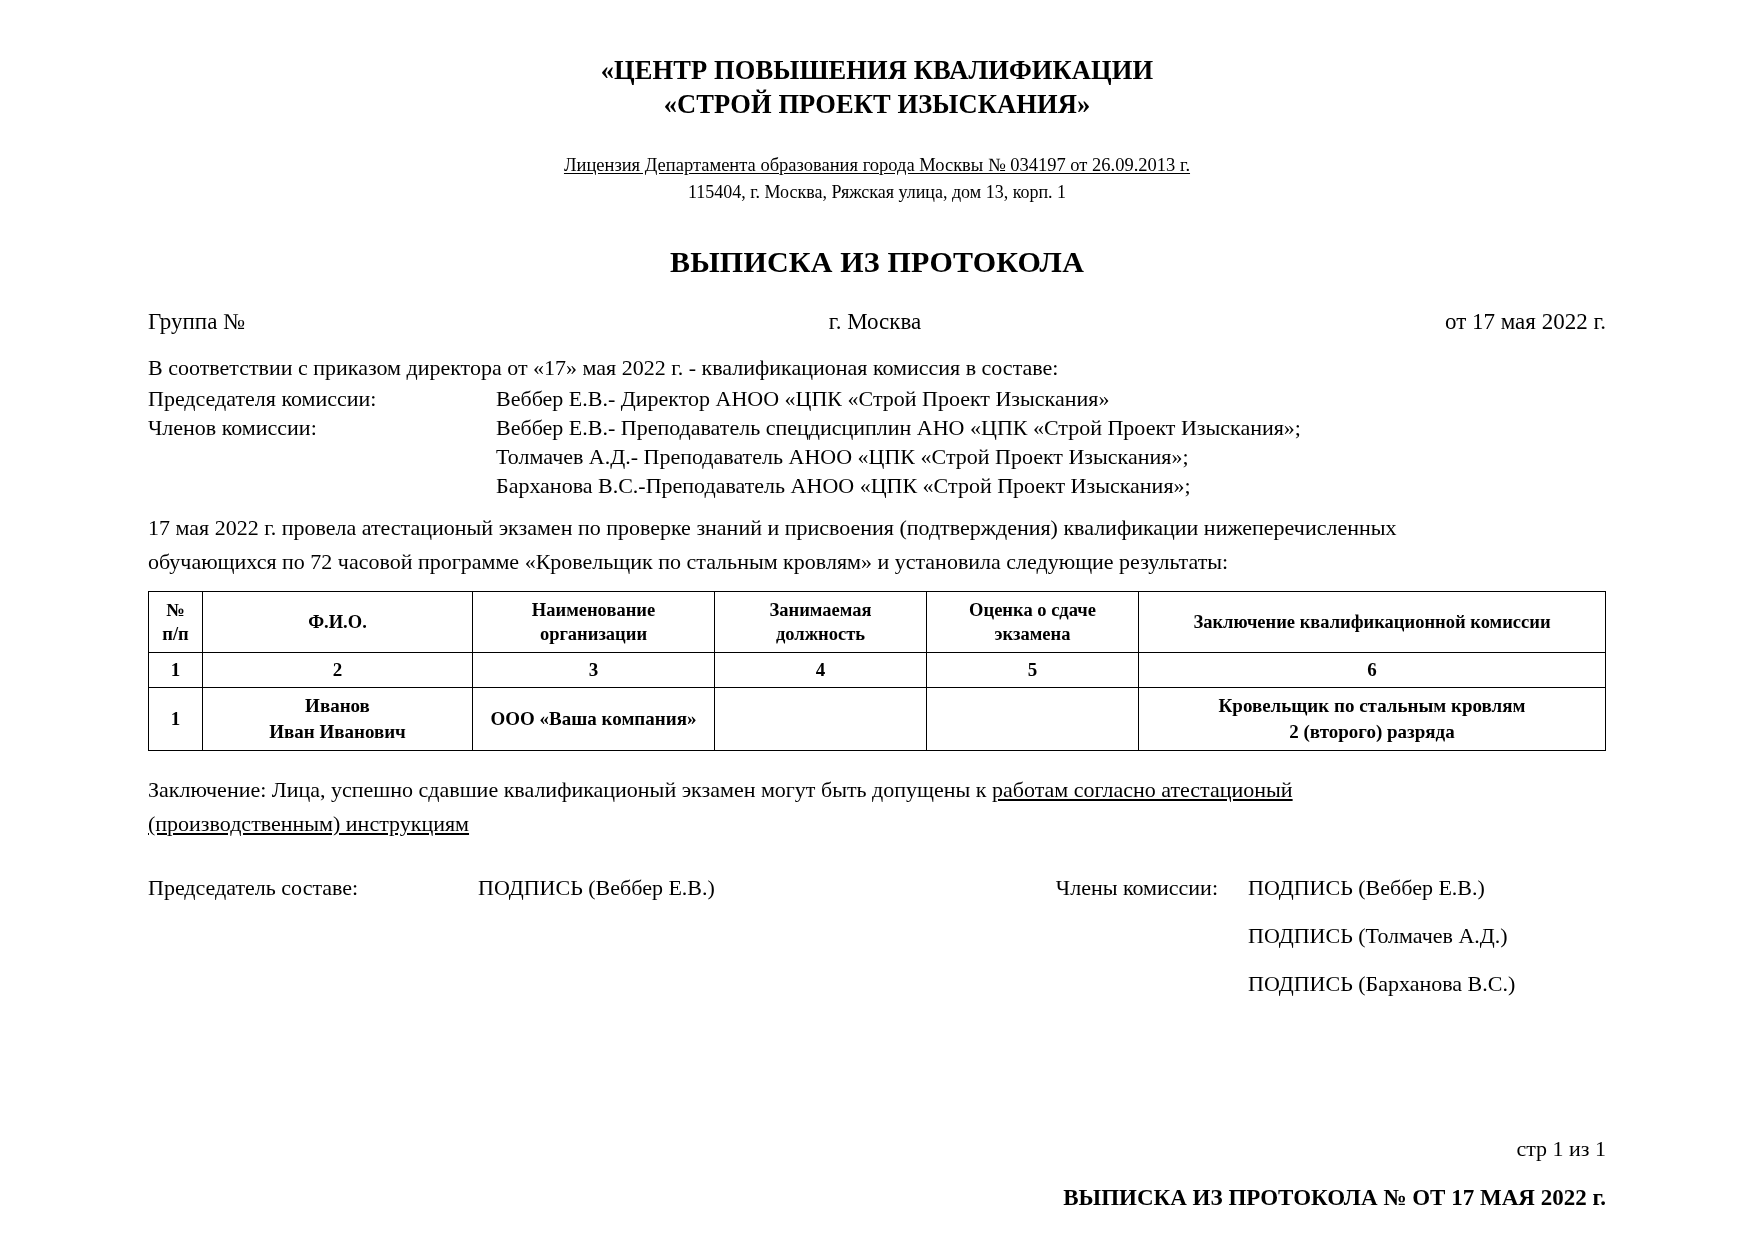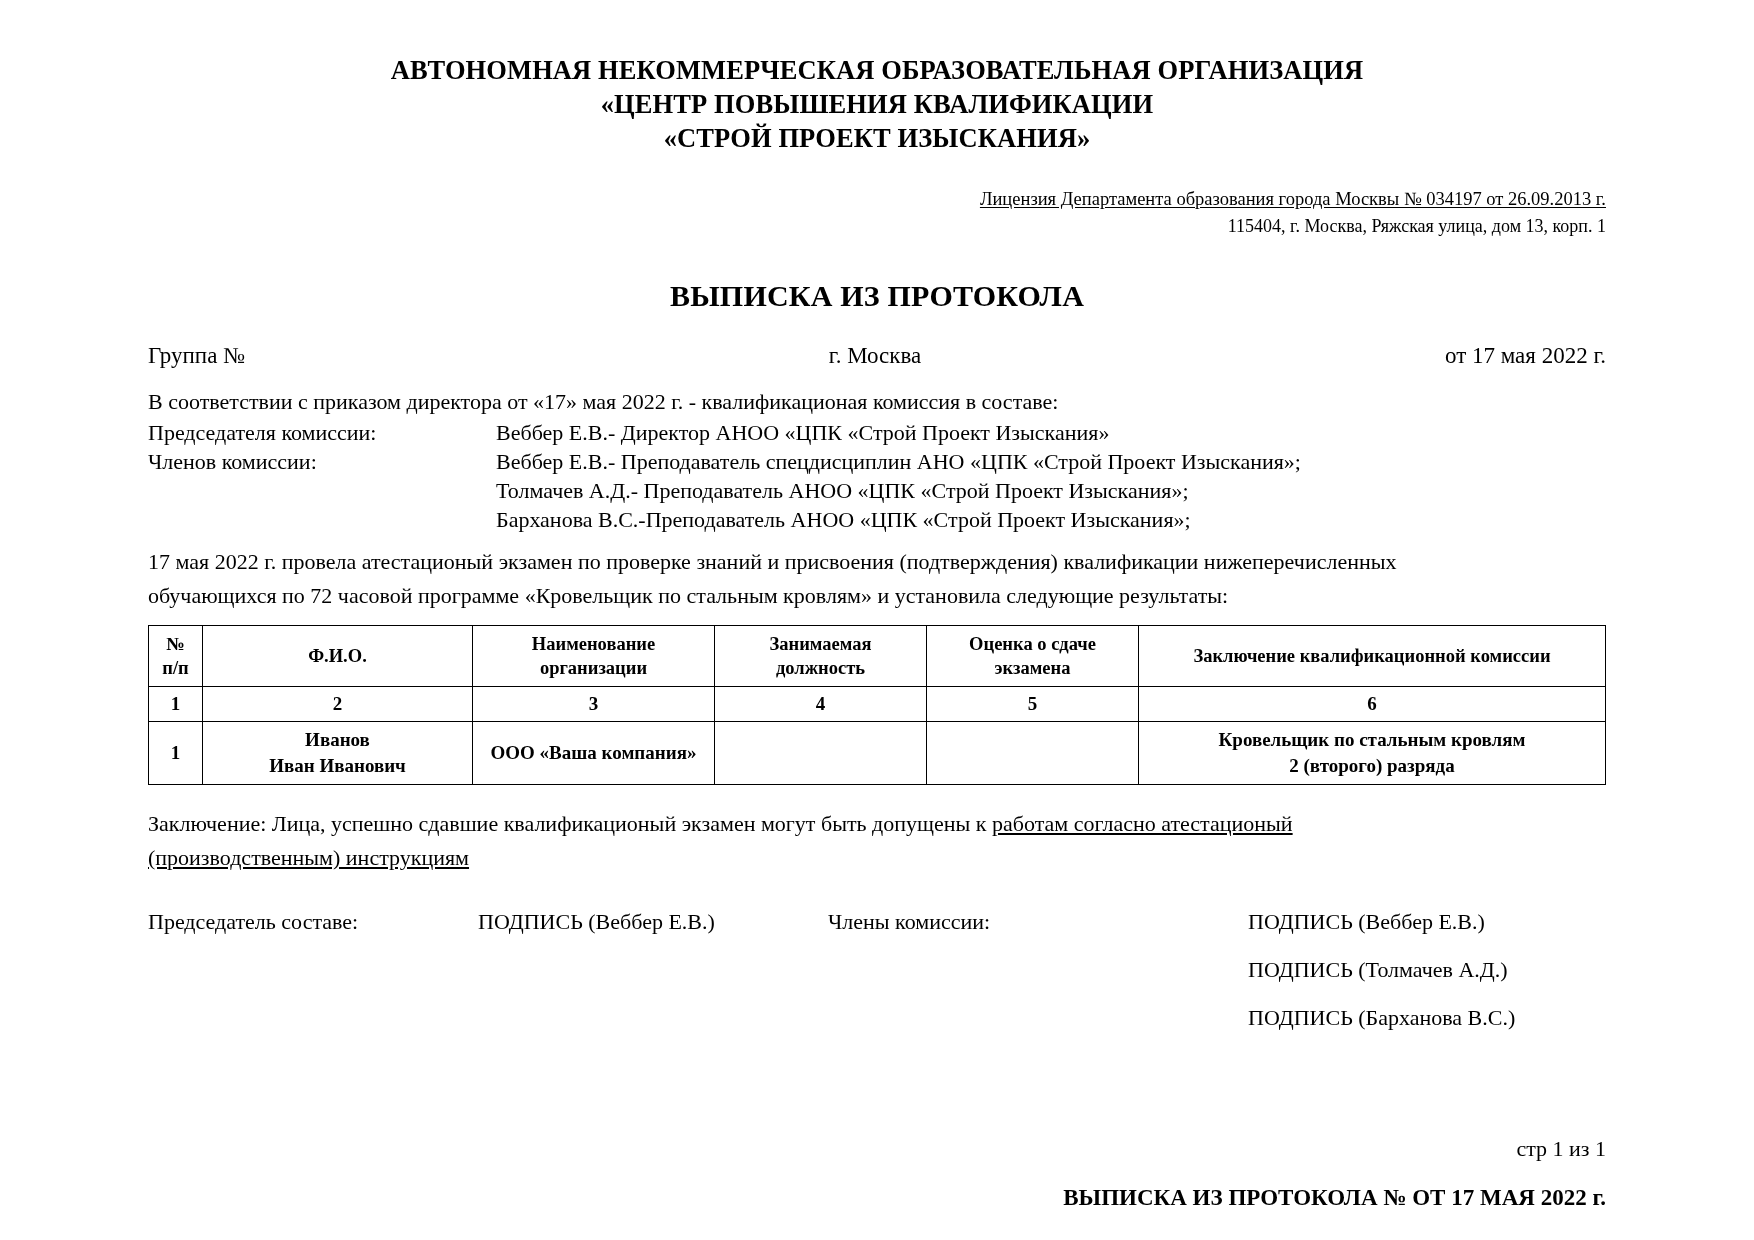--- a/index.html
+++ b/index.html
@@ -27,21 +27,21 @@
     text-align: center;
     font-weight: bold;
     font-size: 26.5px;
     line-height: 1.28;
     letter-spacing: 0.1px;
     margin: 6px 0 0 0;
   }
   .org-header div { white-space: nowrap; }
 
   .license-block {
-    text-align: right;
+    text-align: center;
     margin-top: 30px;
     font-size: 18.5px;
     line-height: 1.45;
   }
   .license-line {
     text-decoration: underline;
     text-underline-offset: 2px;
   }
   .address-line { font-size: 18px; }
 
@@ -148,21 +148,21 @@
     font-size: 22px;
     position: relative;
   }
   .sig-row {
     display: flex;
     align-items: baseline;
     margin-bottom: 22px;
   }
   .sig-label-left { flex: 0 0 330px; }
   .sig-value-left { flex: 0 0 350px; }
-  .sig-label-right { flex: 0 0 390px; }
+  .sig-label-right { flex: 0 0 390px; text-align: right; }
   .sig-value-right { flex: 1 1 auto; text-align: left; padding-left: 30px; }
   .sig-extra {
     display: flex;
     margin-bottom: 22px;
     align-items: flex-end;
   }
   .sig-extra-spacer { flex: 0 0 1070px; }
   .sig-extra-value { flex: 1 1 auto; padding-left: 30px; }
 
   
@@ -177,21 +177,20 @@
   }
   .footer-page { margin-bottom: 16px; }
   .footer-title { font-weight: bold; font-size: 23px; }
 </style>
 </head>
 <body>
 
 <div class="page">
 
   <div class="org-header">
-    <div>АВТОНОМНАЯ НЕКОММЕРЧЕСКАЯ ОБРАЗОВАТЕЛЬНАЯ ОРГАНИЗАЦИЯ</div>
     <div>«ЦЕНТР ПОВЫШЕНИЯ КВАЛИФИКАЦИИ</div>
     <div>«СТРОЙ ПРОЕКТ ИЗЫСКАНИЯ»</div>
   </div>
 
   <div class="license-block">
     <div class="license-line">Лицензия Департамента образования города Москвы № 034197 от 26.09.2013 г.</div>
     <div class="address-line">115404, г. Москва, Ряжская улица, дом 13, корп. 1</div>
   </div>
 
   <div class="doc-title">ВЫПИСКА ИЗ ПРОТОКОЛА</div>

